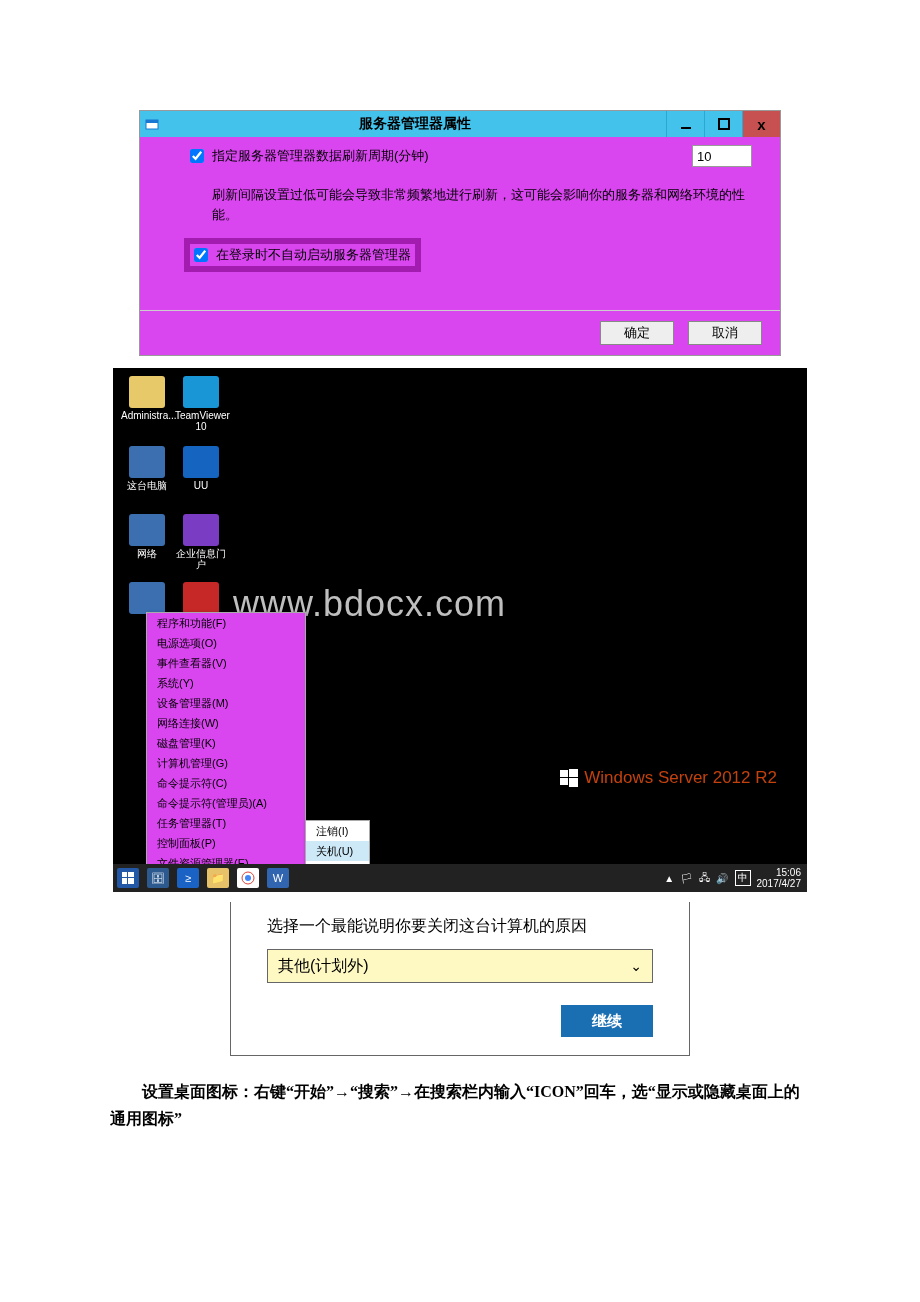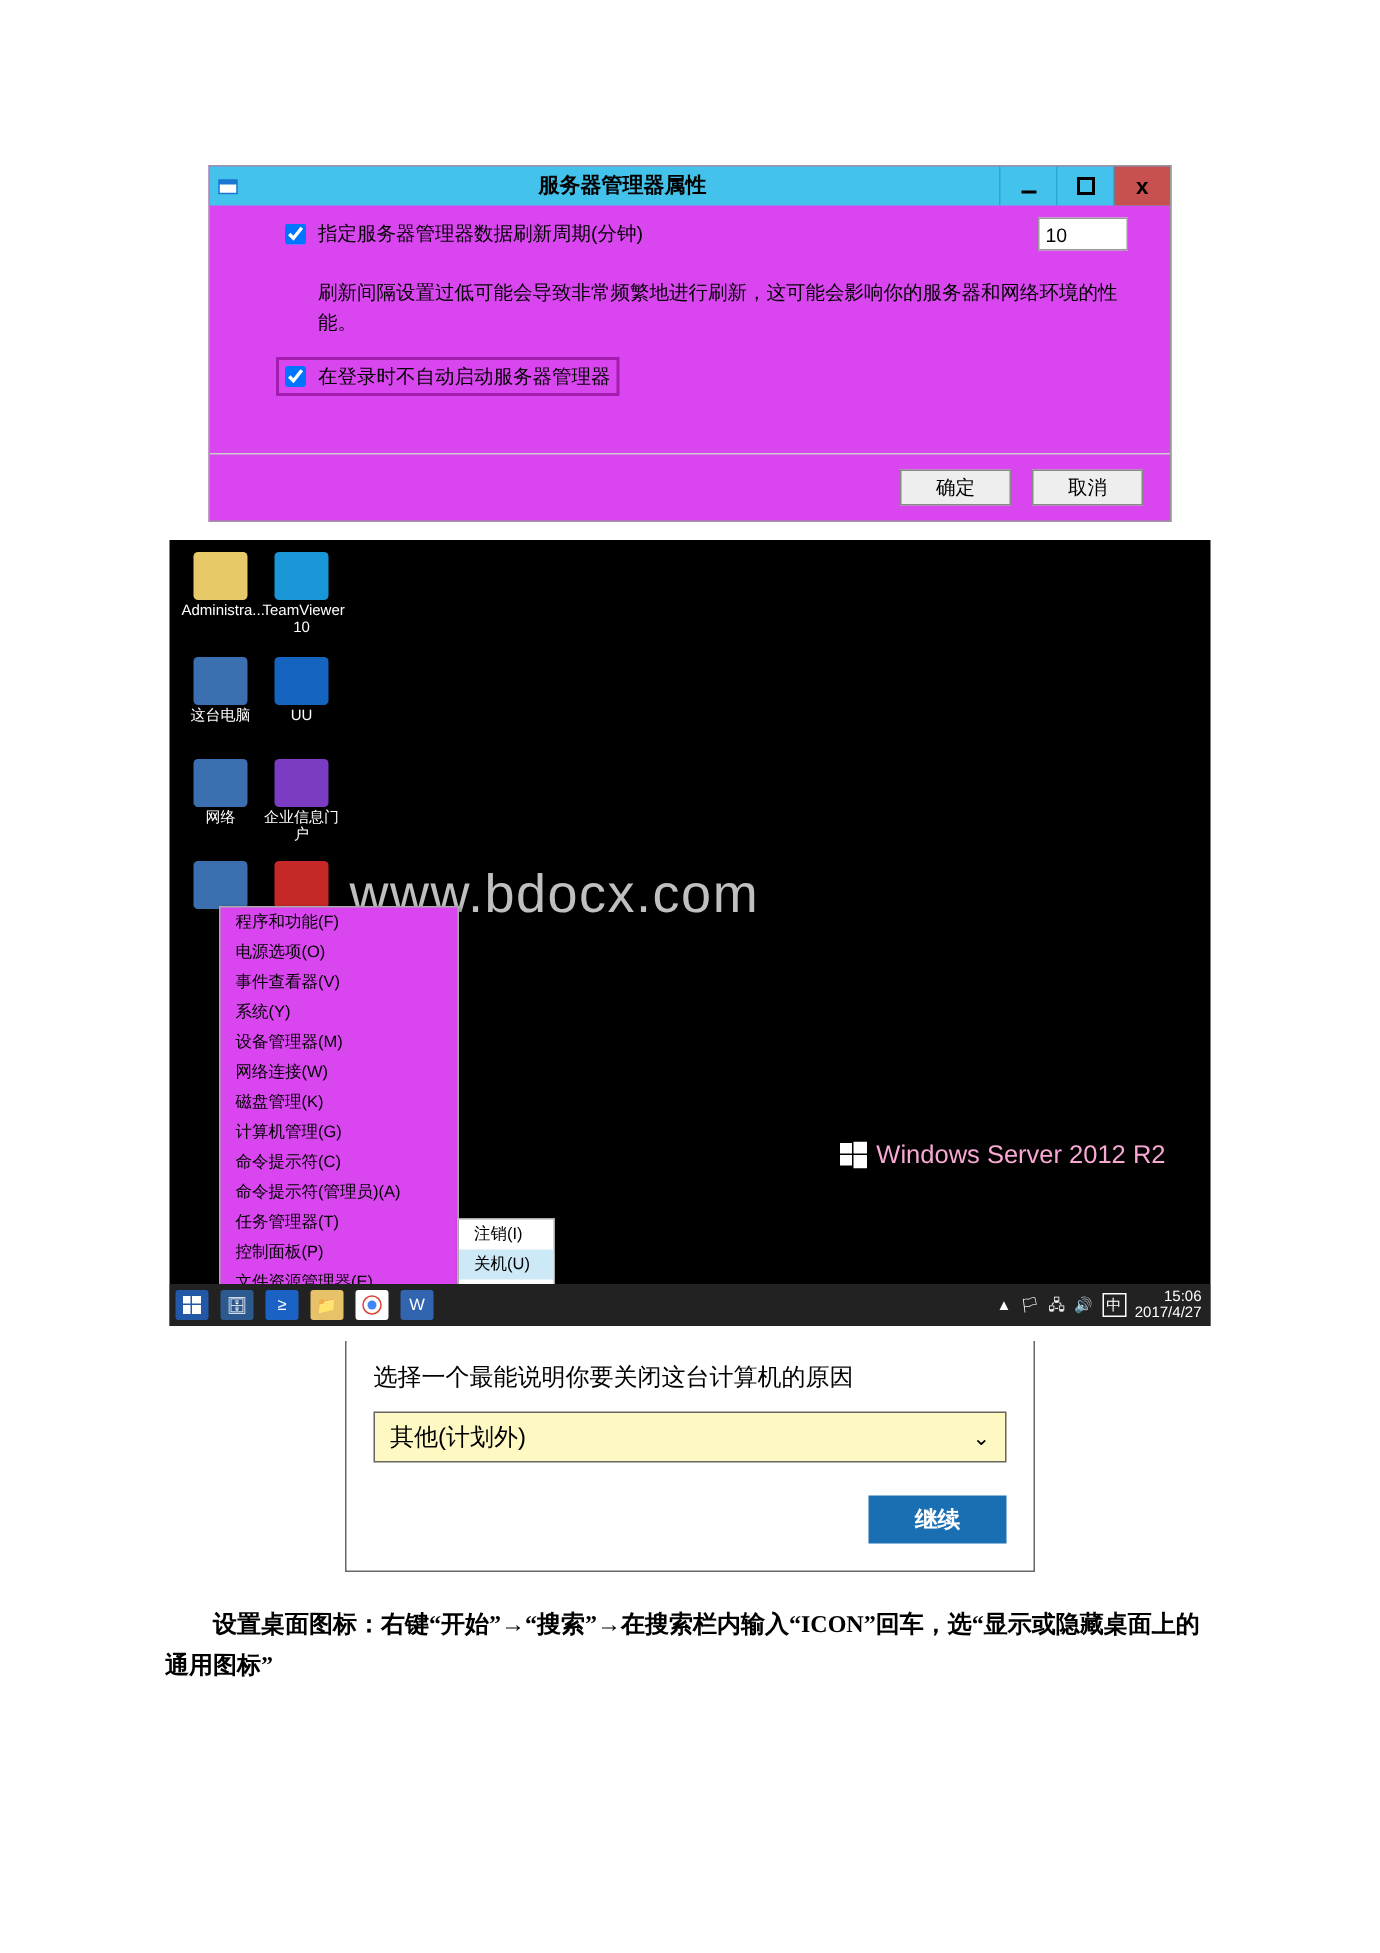--- a/index.html
+++ b/index.html
@@ -13,44 +13,44 @@
   .dlg1-title .tlabel { flex: 1; text-align: center; font-size: 14px; color: #000; font-weight: 600; }
   .dlg1-title .wbtns { display: flex; }
   .wbtn { width: 38px; height: 26px; display: flex; align-items: center; justify-content: center; border-left: 1px solid #2aa8d3; }
   .wbtn-close { background: #c75050; color: #000; font-weight: bold; }
   .dlg1-body { padding: 8px 28px 0 50px; font-size: 13px; color: #000; }
   .chkrow { display: flex; align-items: center; gap: 8px; margin-bottom: 18px; }
   .chkrow input { width: 14px; height: 14px; }
   .chkrow .lbl { flex: 1; }
   .chkrow .valbox { width: 60px; height: 22px; border: 1px solid #999; padding: 2px 4px; font-size: 13px; background: #fff; }
   .helptxt { padding: 0 0 14px 22px; font-size: 13px; line-height: 1.5; }
-  .chkrow.hl { border: 2px solid #a21caf; padding: 2px 4px; display: inline-flex; margin-left: -6px; }
+  .chkrow.hl { border: 6px solid #a21caf; padding: 2px 4px; display: inline-flex; margin-left: -6px; }
   .dlg1-btns { border-top: 1px solid #ccc; padding: 10px 18px; display: flex; justify-content: flex-end; gap: 14px; margin-top: 20px; }
   .dlg1-btns button { width: 74px; height: 24px; background: #eee; border: 1px solid #888; font-size: 13px; }
 
   
   .desktop { width: 694px; height: 524px; margin: 12px auto 0; background: #000; position: relative; overflow: hidden; color: #fff; font-size: 11px; }
   .dicon { position: absolute; width: 52px; text-align: center; }
   .dicon .dbox { width: 36px; height: 32px; margin: 0 auto 2px; border-radius: 3px; display: flex; align-items: center; justify-content: center; font-size: 16px; }
   .dicon .dlbl { font-size: 10px; line-height: 1.1; }
   .ctx { position: absolute; left: 33px; top: 244px; width: 160px; background: #d946ef; color: #000; border: 1px solid #aaa; box-shadow: 1px 1px 3px rgba(0,0,0,.4); }
   .ctx-item { padding: 2px 10px; font-size: 11px; line-height: 16px; cursor: default; }
   .ctx-item.hov { background: #cde8f6; }
   .sub { position: absolute; left: 192px; top: 452px; width: 65px; background: #fff; color: #000; border: 1px solid #aaa; box-shadow: 1px 1px 3px rgba(0,0,0,.4); }
   .sub .ctx-item { font-size: 11px; }
   .wm { position: absolute; left: 120px; top: 215px; font-size: 36px; color: #bfbfbf; letter-spacing: 1px; }
-  .brand { position: absolute; right: 30px; top: 400px; font-size: 17px; color: #f9a8d4; display: flex; align-items: center; gap: 6px; }
+  .brand { position: absolute; right: 30px; top: 400px; font-size: 17px; color: #c2410c; display: flex; align-items: center; gap: 6px; }
   .taskbar { position: absolute; left: 0; right: 0; bottom: 0; height: 28px; background: #222; display: flex; align-items: center; }
   .taskbar .tleft { display: flex; align-items: center; gap: 8px; padding-left: 4px; }
   .ticonsm { width: 22px; height: 20px; background: #3a6ea5; border-radius: 2px; display: flex; align-items: center; justify-content: center; font-size: 11px; }
   .taskbar .tright { margin-left: auto; display: flex; align-items: center; gap: 6px; padding-right: 6px; font-size: 10px; color: #fff; }
   .clock { text-align: right; line-height: 1.1; }
 
   
-  .dlg2 { width: 460px; margin: 10px auto 0; border-left: 1px solid #666; border-right: 1px solid #666; border-bottom: 1px solid #666; padding: 14px 18px 18px; }
+  .dlg2 { width: 460px; margin: 10px auto 0; border-left: 1px solid #666; border-right: 1px solid #666; border-bottom: 1px solid #666; padding: 14px 36px 18px; }
   .dlg2 .q { font-size: 16px; margin-bottom: 12px; }
   .dlg2 .sel { display: flex; align-items: center; justify-content: space-between; border: 1px solid #666; padding: 6px 10px; font-size: 16px; background: #fef9c3; height: 34px; }
   .dlg2 .sel .chev { font-size: 14px; }
   .dlg2 .brow { display: flex; justify-content: flex-end; margin-top: 22px; }
   .dlg2 .cont { background: #1a6fb3; color: #fff; width: 92px; height: 32px; border: none; font-size: 15px; font-weight: 600; }
 
   
   .para { width: 700px; margin: 22px auto 0; font-size: 16px; line-height: 1.7; color: #000; font-family: "SimSun", serif; font-weight: bold; }
   .para .indent { text-indent: 2em; display: block; }
 </style>

